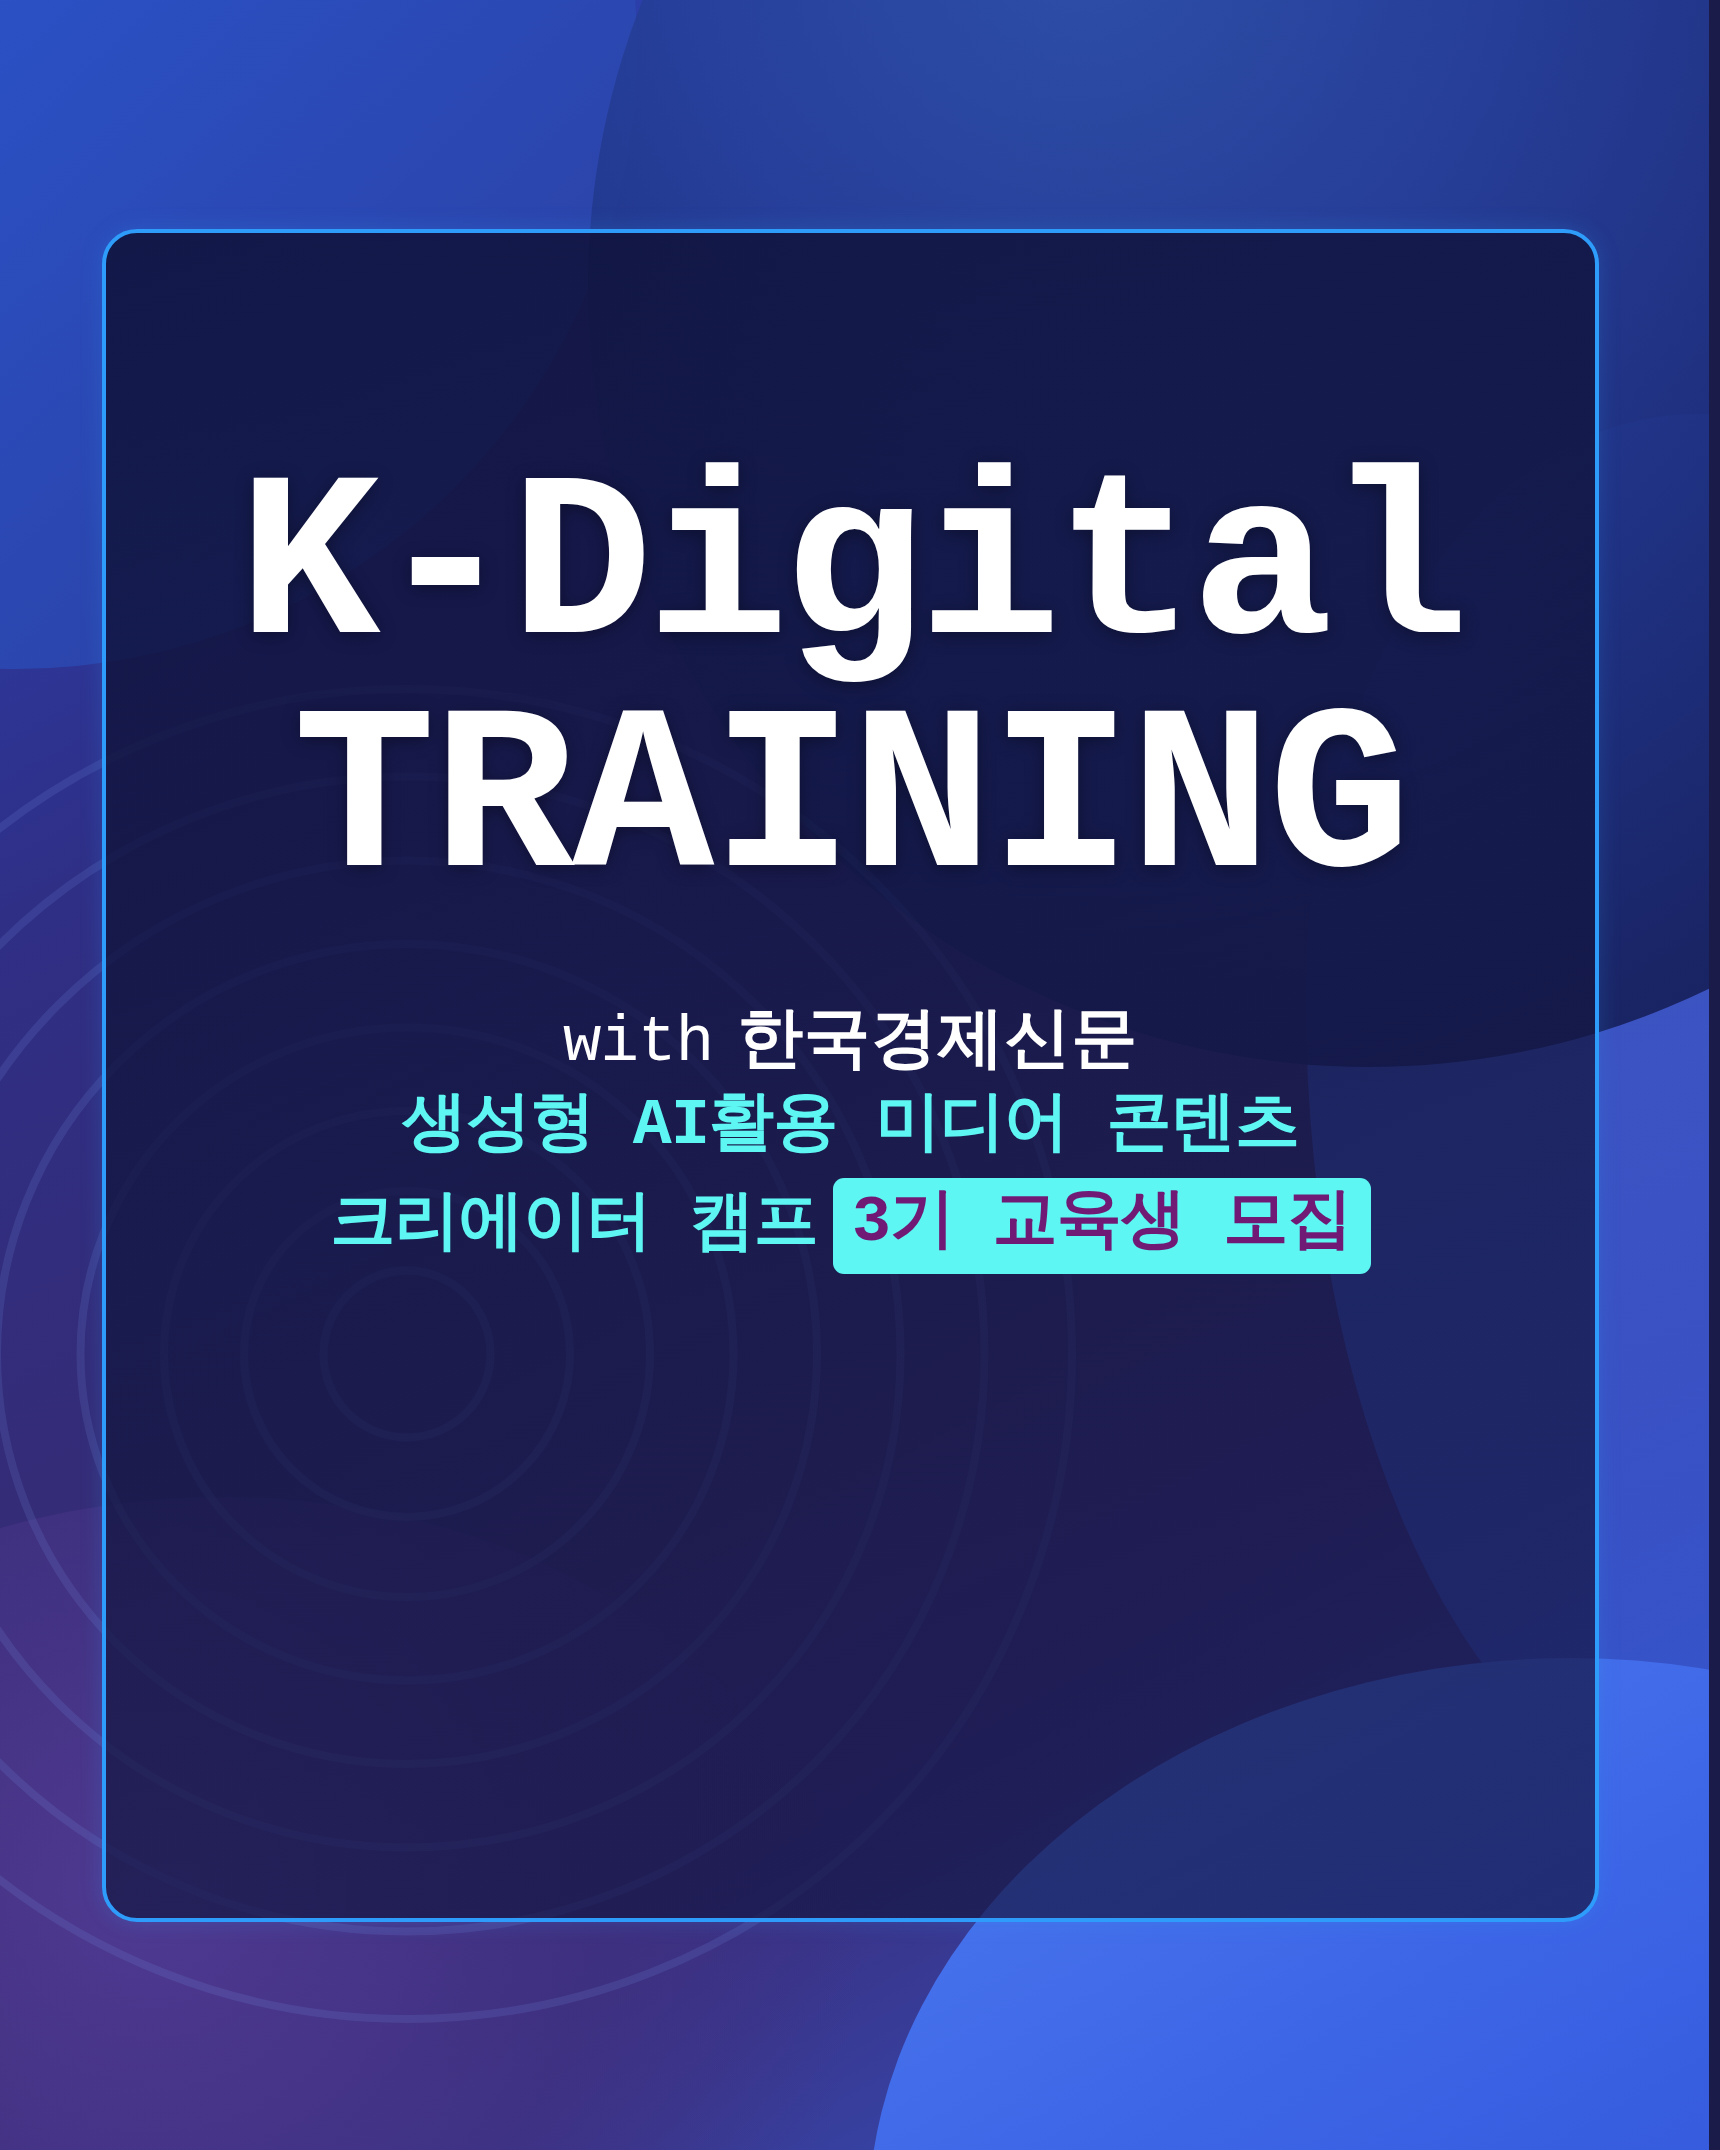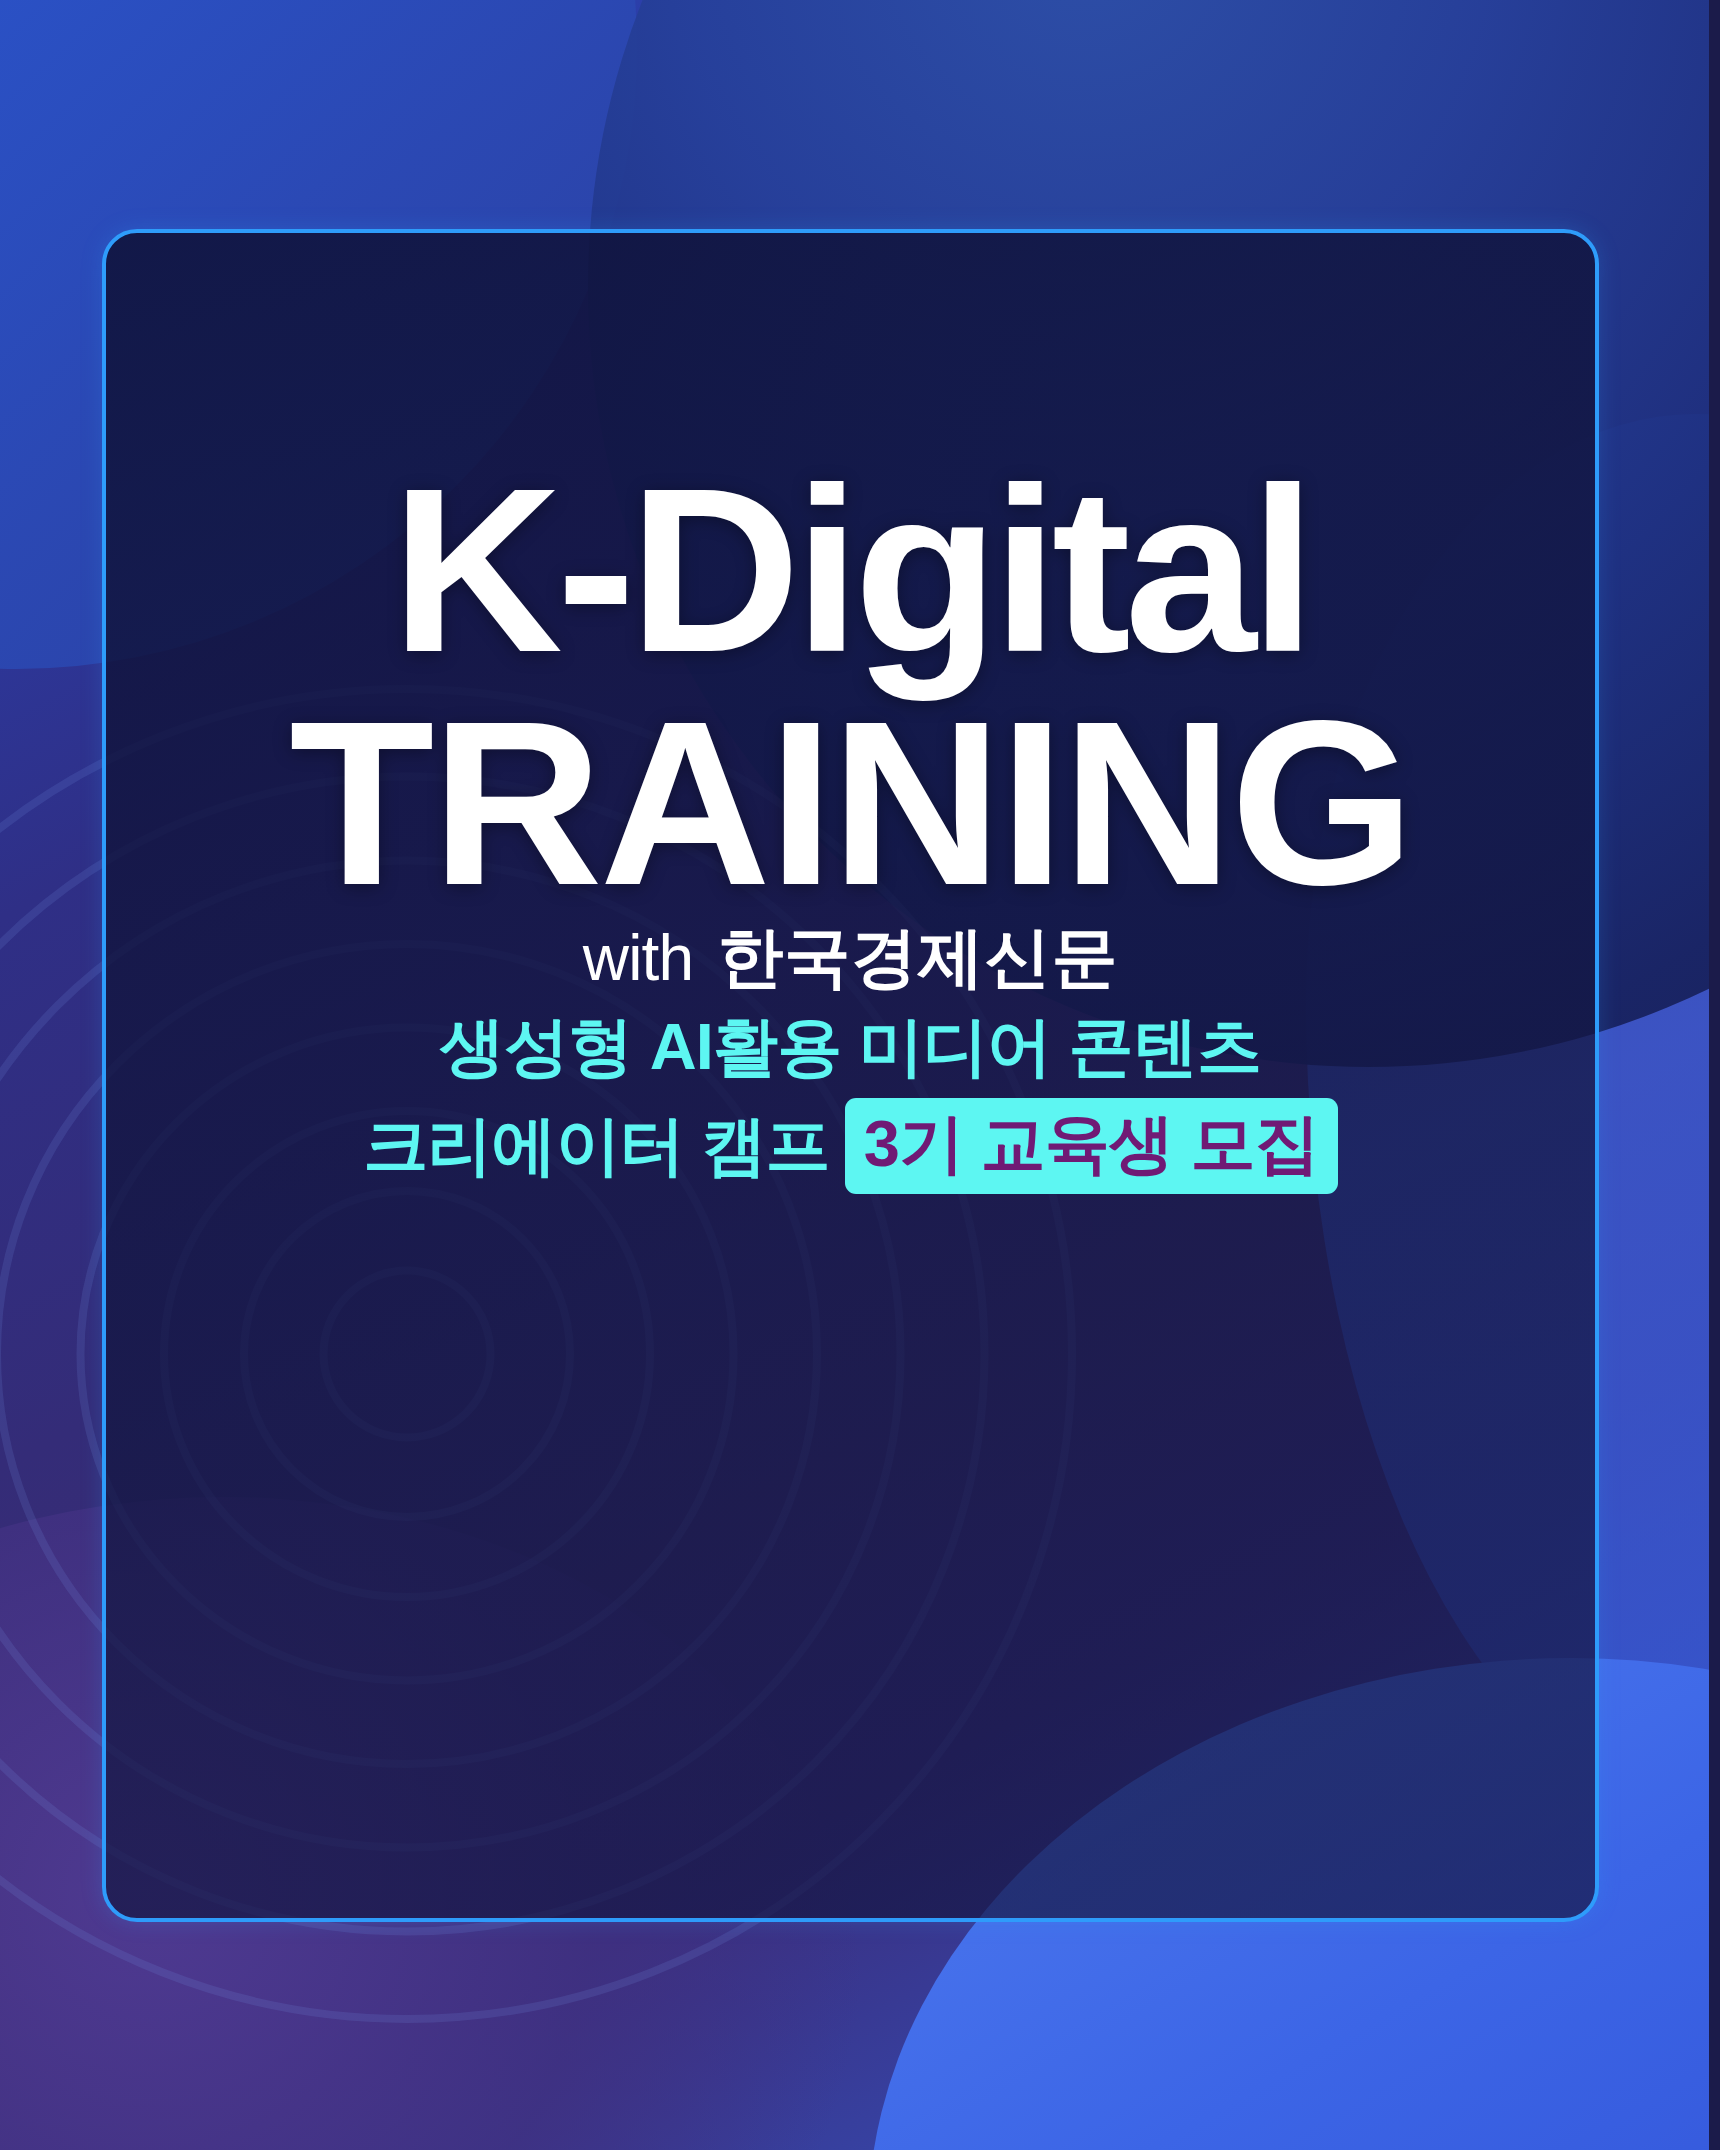--- a/index.html
+++ b/index.html
@@ -2,21 +2,21 @@
 <html style="font-size:12.7px"><head>
 <meta charset="utf-8">
 <style>
   html,body{margin:0;padding:0;background:#1b1b4a;}
   *{box-sizing:border-box;}
 
   #poster{
     position:relative;
     width:1709px;height:2151px;
     overflow:hidden;
-    font-family:Liberation Sans, sans-serif;
+    font-family:Liberation Mono, monospace;
     background:
       linear-gradient(152deg,
         #2f57c4 0%,
         #2b3da8 12%,
         #2f2f86 30%,
         #342c78 48%,
         #3b2d72 62%,
         #3a2f80 74%,
         #3645a8 88%,
         #3f5fd8 100%);
@@ -133,20 +133,21 @@
   }
   .line-2{
     font-size:233px;
     margin-top:14.3px;
     letter-spacing:-3.2px;
     transform:scaleX(1.02);
   }
 
   
   .withline{
+    margin-top:80px;
     display:flex;align-items:baseline;justify-content:center;
     gap:24px;
     color:#ffffff;
     white-space:nowrap;
   }
   .with-en{
     font-size:64px;
     font-weight:400;
     letter-spacing:-0.8px;
   }

